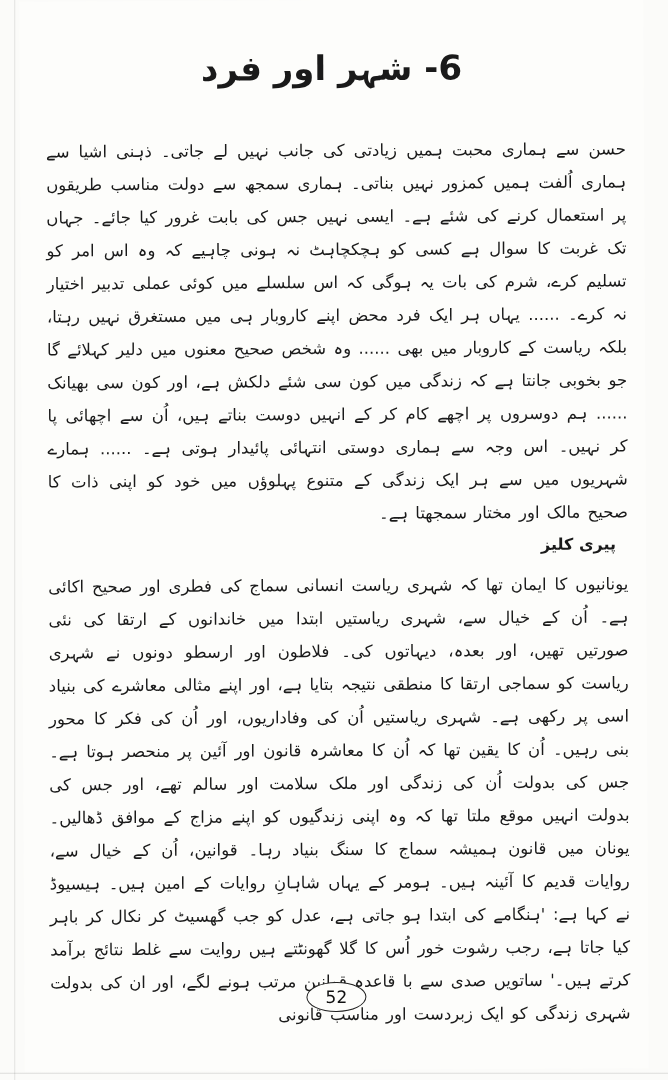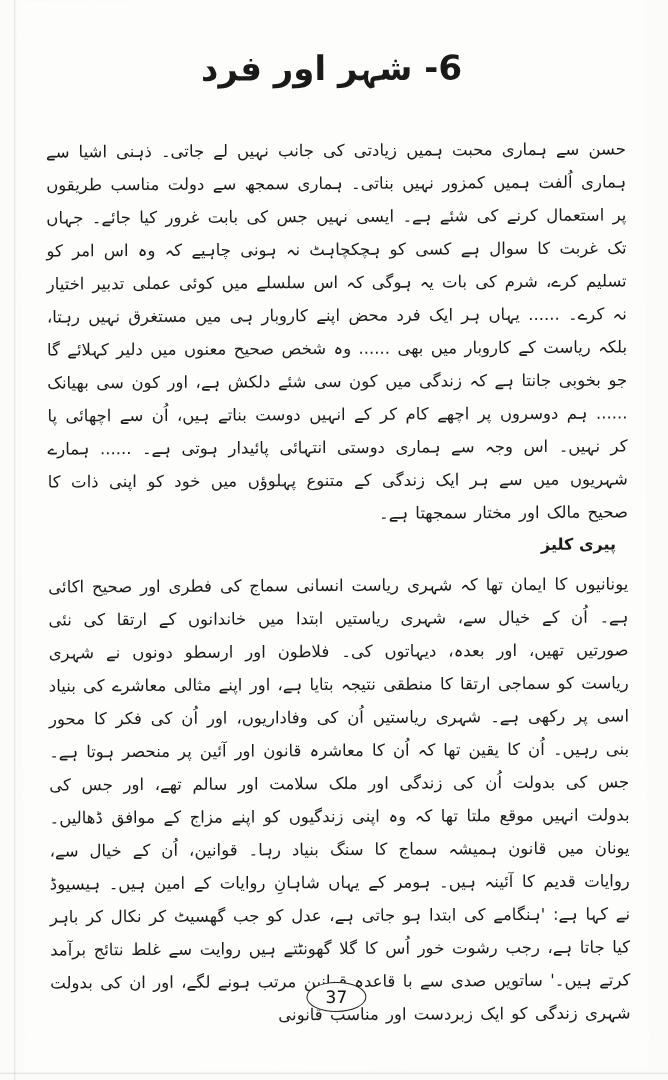--- a/index.html
+++ b/index.html
@@ -95,16 +95,16 @@
 
   <div class="page-title">6- شہر اور فرد</div>
 
   <div class="text-block quote-block">حسن سے ہماری محبت ہمیں زیادتی کی جانب نہیں لے جاتی۔ ذہنی اشیا سے ہماری اُلفت ہمیں کمزور نہیں بناتی۔ ہماری سمجھ سے دولت مناسب طریقوں پر استعمال کرنے کی شئے ہے۔ ایسی نہیں جس کی بابت غرور کیا جائے۔ جہاں تک غربت کا سوال ہے کسی کو ہچکچاہٹ نہ ہونی چاہیے کہ وہ اس امر کو تسلیم کرے، شرم کی بات یہ ہوگی کہ اس سلسلے میں کوئی عملی تدبیر اختیار نہ کرے۔ ...... یہاں ہر ایک فرد محض اپنے کاروبار ہی میں مستغرق نہیں رہتا، بلکہ ریاست کے کاروبار میں بھی ...... وہ شخص صحیح معنوں میں دلیر کہلائے گا جو بخوبی جانتا ہے کہ زندگی میں کون سی شئے دلکش ہے، اور کون سی بھیانک ...... ہم دوسروں پر اچھے کام کر کے انہیں دوست بناتے ہیں، اُن سے اچھائی پا کر نہیں۔ اس وجہ سے ہماری دوستی انتہائی پائیدار ہوتی ہے۔ ...... ہمارے شہریوں میں سے ہر ایک زندگی کے متنوع پہلوؤں میں خود کو اپنی ذات کا صحیح مالک اور مختار سمجھتا ہے۔</div>
 
   <div class="attribution">پیری کلیز</div>
 
   <div class="text-block body-block">یونانیوں کا ایمان تھا کہ شہری ریاست انسانی سماج کی فطری اور صحیح اکائی ہے۔ اُن کے خیال سے، شہری ریاستیں ابتدا میں خاندانوں کے ارتقا کی نئی صورتیں تھیں، اور بعدہ، دیہاتوں کی۔ فلاطون اور ارسطو دونوں نے شہری ریاست کو سماجی ارتقا کا منطقی نتیجہ بتایا ہے، اور اپنے مثالی معاشرے کی بنیاد اسی پر رکھی ہے۔ شہری ریاستیں اُن کی وفاداریوں، اور اُن کی فکر کا محور بنی رہیں۔ اُن کا یقین تھا کہ اُن کا معاشرہ قانون اور آئین پر منحصر ہوتا ہے۔ جس کی بدولت اُن کی زندگی اور ملک سلامت اور سالم تھے، اور جس کی بدولت انہیں موقع ملتا تھا کہ وہ اپنی زندگیوں کو اپنے مزاج کے موافق ڈھالیں۔ یونان میں قانون ہمیشہ سماج کا سنگ بنیاد رہا۔ قوانین، اُن کے خیال سے، روایات قدیم کا آئینہ ہیں۔ ہومر کے یہاں شاہانِ روایات کے امین ہیں۔ ہیسیوڈ نے کہا ہے: 'ہنگامے کی ابتدا ہو جاتی ہے، عدل کو جب گھسیٹ کر نکال کر باہر کیا جاتا ہے، رجب رشوت خور اُس کا گلا گھونٹتے ہیں روایت سے غلط نتائج برآمد کرتے ہیں۔' ساتویں صدی سے با قاعدہ قوانین مرتب ہونے لگے، اور ان کی بدولت شہری زندگی کو ایک زبردست اور مناسب قانونی</div>
 
   <div class="page-number-wrap">
-    <span class="page-number">37</span>
+    <span class="page-number">52</span>
   </div>
 
 </div>
 
 </body></html>

